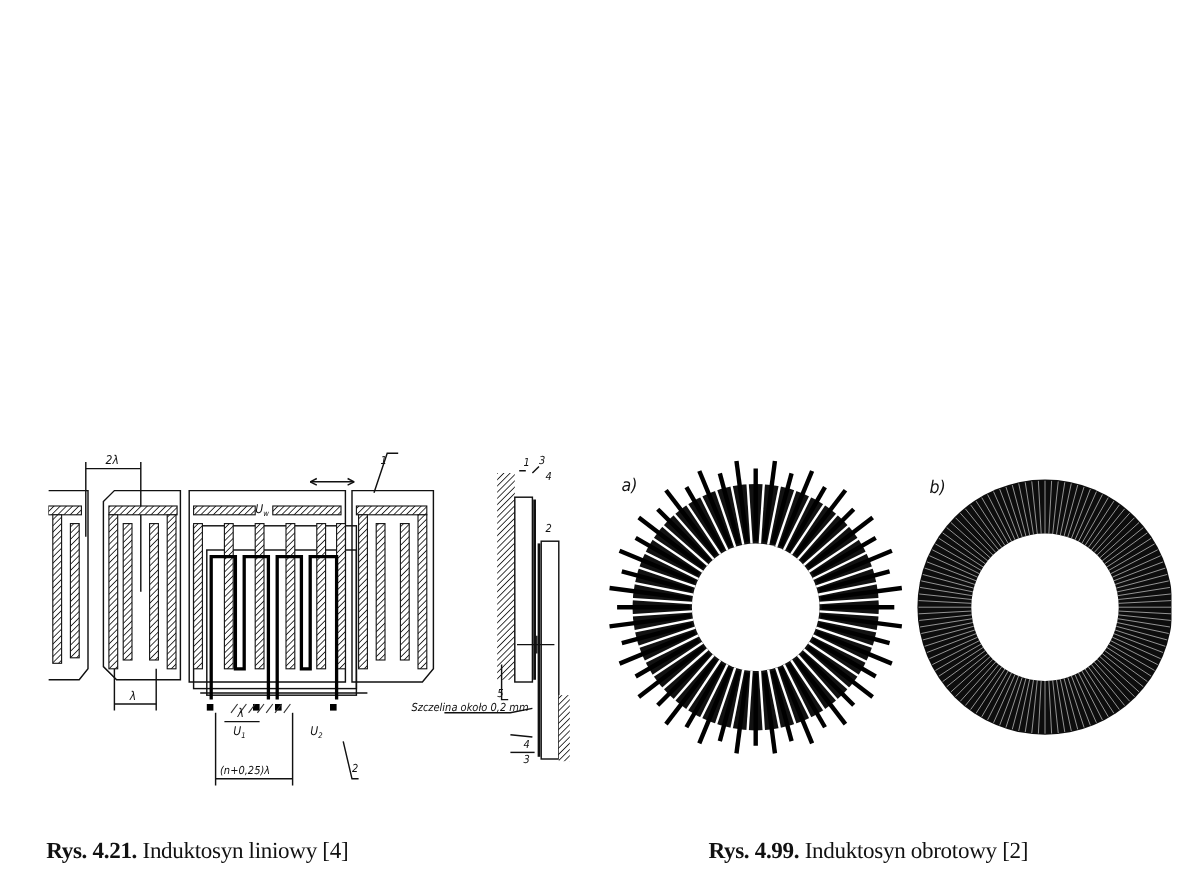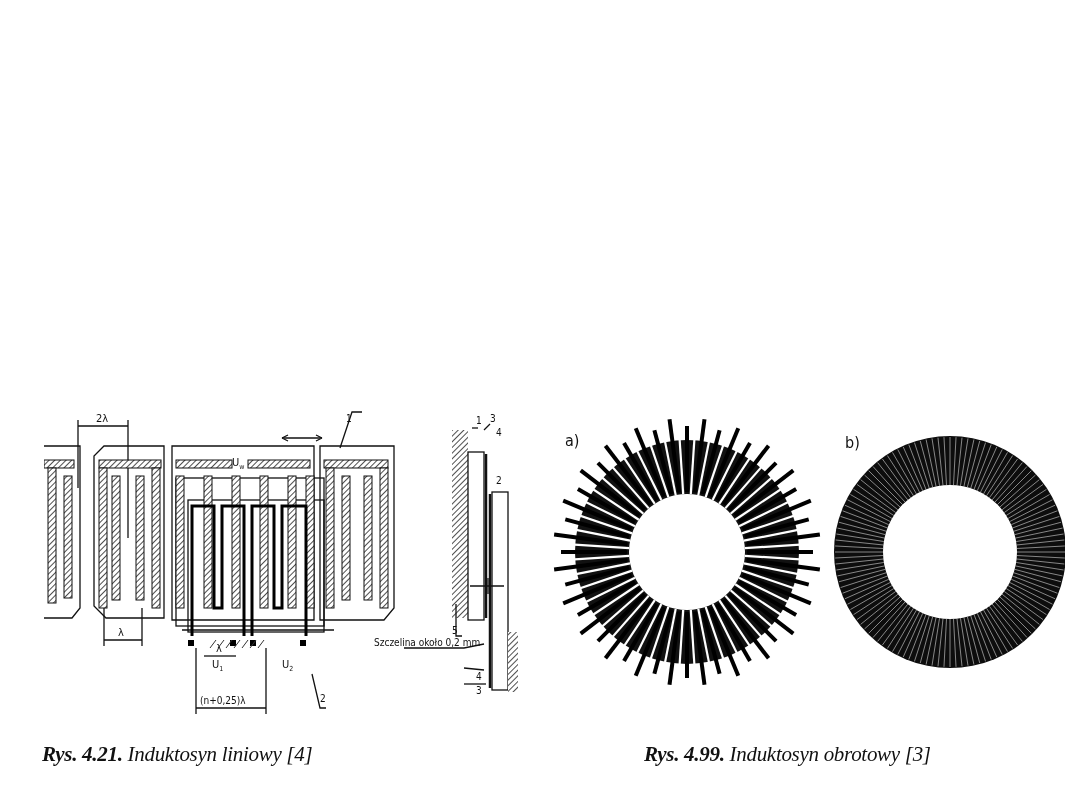--- a/index.html
+++ b/index.html
@@ -1,20 +1,20 @@
 <!DOCTYPE html>
 <html><head>
 <meta charset="utf-8">
 <style>
   html,body{margin:0;padding:0;background:#fff;}
   body{width:1080px;height:810px;position:relative;overflow:hidden;font-family:"Liberation Serif",serif;color:#111;}
-  .fig{position:absolute;}
+  .fig{position:absolute;font-style:italic;}
   #fig1{left:44px;top:408px;width:476px;height:318px;}
   #fig2{left:545px;top:410px;width:520px;height:285px;}
-  .caption{position:absolute;top:742px;font-size:21px;white-space:nowrap;letter-spacing:-0.3px;font-style:italic;}
+  .caption{position:absolute;top:761px;font-size:21px;white-space:nowrap;letter-spacing:-0.3px;}
   .caption b{font-weight:bold;}
   #cap1{left:42px;}
   #cap2{left:644px;}
   svg text{font-family:"DejaVu Sans Condensed","DejaVu Sans",sans-serif;}
 </style>
 </head>
 <body>
 
 <div class="fig" id="fig1">
 <svg width="476" height="318" viewBox="0 0 476 318">
@@ -374,13 +374,13 @@
           <line x1="471.90817882855646" y1="138.49349093172273" x2="519.842396496776" y2="135.9813650320614"></line>
         </g>
     <circle cx="405" cy="142" r="67" fill="#fff"></circle>
   </g>
   <text x="20" y="36" font-size="16" fill="#111">a)</text>
   <text x="300" y="38" font-size="16" fill="#111">b)</text>
 </svg>
 </div>
 
 <div class="caption" id="cap1"><b>Rys. 4.21.</b><span> Induktosyn liniowy [4]</span></div>
-<div class="caption" id="cap2"><b>Rys. 4.99.</b><span> Induktosyn obrotowy [3]</span></div>
+<div class="caption" id="cap2"><b>Rys. 4.99.</b><span> Induktosyn obrotowy [2]</span></div>
 
 </body></html>

